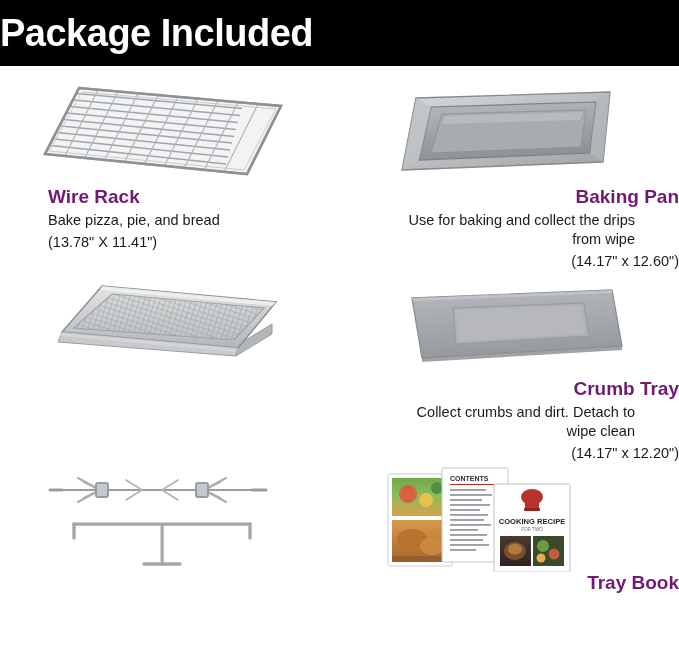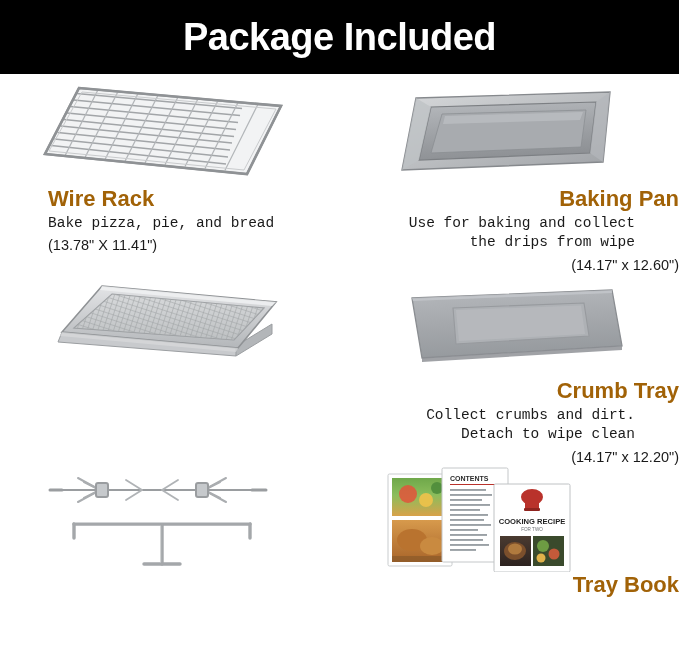--- a/index.html
+++ b/index.html
@@ -19,25 +19,25 @@
     height: 657px;
     position: relative;
     background: #ffffff;
   }
   
   .header {
     position: absolute;
     top: 0;
     left: 0;
     width: 679px;
-    height: 74px;
+    height: 66px;
     background: #000000;
     display: flex;
     align-items: center;
-    justify-content: center;
+    justify-content: flex-start;
   }
   .header-title {
     color: #ffffff;
     font-size: 38px;
     font-weight: bold;
     letter-spacing: -0.5px;
     font-family: "Liberation Sans", sans-serif;
   }
   
   .grid {
@@ -69,33 +69,32 @@
   }
   .txt {
     position: relative;
     padding-left: 48px;
   }
   .col2 .txt {
     padding-left: 55px;
     text-align: right;
   }
   .item-title {
-    font-size: 22px;
+    font-size: 19px;
     font-weight: bold;
-    color: #a16207;
+    color: #701a75;
     margin: 0 0 3px 0;
     line-height: 1.15;
   }
   .item-desc {
     font-size: 14.5px;
     color: #1a1a1a;
     margin: 0;
     line-height: 1.32;
     max-width: 230px;
-    font-family: Liberation Mono, monospace;
   }
   .item-dims {
     font-size: 14.5px;
     color: #1a1a1a;
     margin: 3px 0 0 0;
     line-height: 1.32;
   }
 
   
   .wirerack-wrap {

